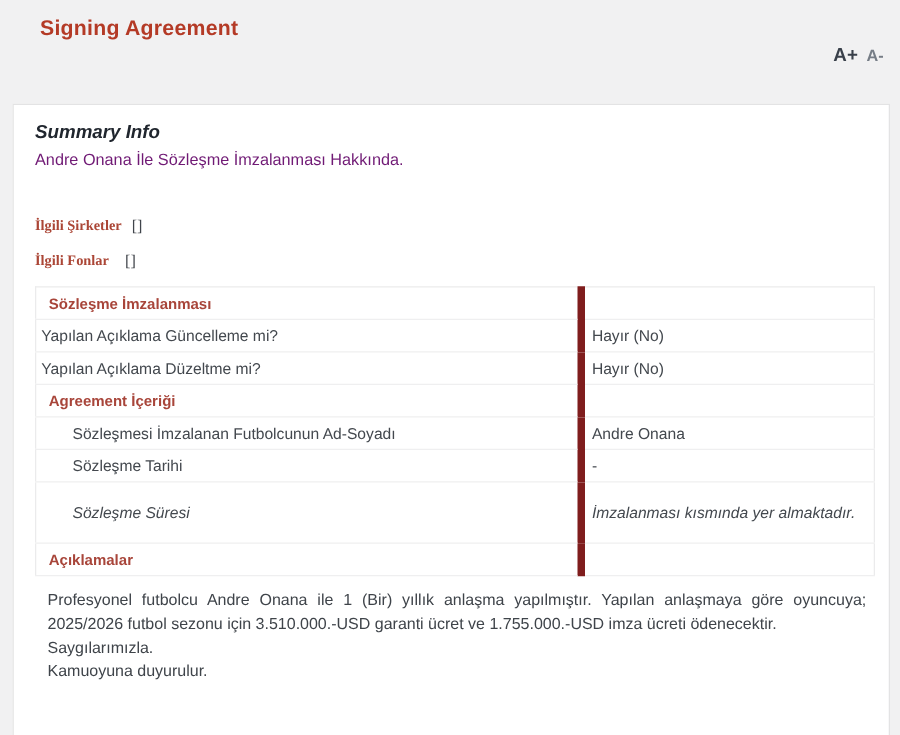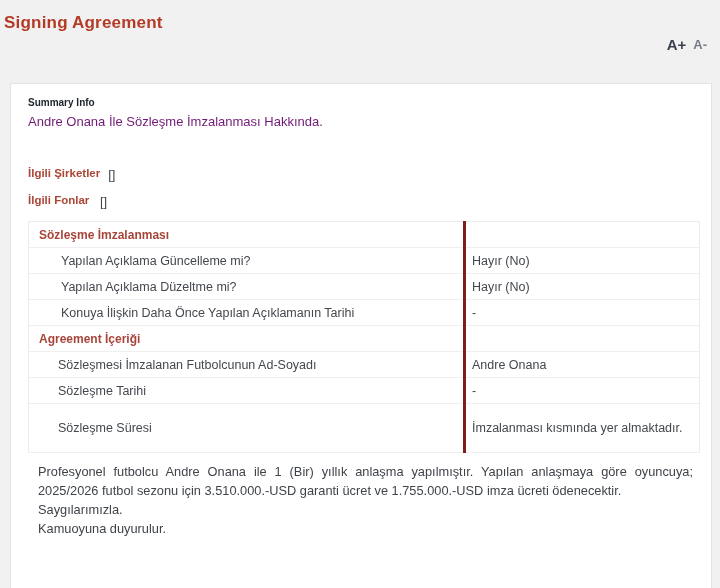--- a/index.html
+++ b/index.html
@@ -6,59 +6,59 @@
   html,body { width:720px; height:588px; }
   body {
     font-family:"Liberation Sans", sans-serif;
     background:#f1f1f2;
     color:#3f444a;
     overflow:hidden;
   }
   .viewport { position:relative; width:720px; height:588px; overflow:hidden; }
 
   .page-title {
-    position:absolute; left:4px; top:13px;
+    position:absolute; left:32px; top:13px;
     font-size:17px; font-weight:bold; color:#b43a26;
     letter-spacing:.2px;
   }
   .font-controls {
     position:absolute; right:13px; top:36px;
     display:flex; align-items:center; gap:7px;
   }
   .font-inc { font-size:15px; font-weight:bold; color:#39404a; cursor:pointer; }
   .font-dec { font-size:13px; font-weight:bold; color:#767d86; cursor:pointer; }
 
   .card {
     position:absolute; left:10px; top:83px; width:702px; height:540px;
     background:#ffffff; border:1px solid #e3e3e4;
     padding:13px 17px 0 17px;
   }
 
-  .summary-heading { font-size:10px; font-weight:bold; color:#20262e; margin-bottom:6px; }
+  .summary-heading { font-size:15px; font-weight:bold; color:#20262e; margin-bottom:6px;font-style:italic; }
   .summary-subtitle { font-size:13px; color:#701a75; }
 
   .related-block { margin-top:38px; }
-  .related-row { display:flex; align-items:flex-start; margin-bottom:12px; }
+  .related-row { display:flex; align-items:center; margin-bottom:12px;font-family:Liberation Serif, serif; }
   .related-label {
     display:inline-block; min-width:64px; margin-right:8px;
     font-size:11.5px; font-weight:bold; color:#ab4636; white-space:nowrap;
   }
   .related-value { font-size:13px; color:#40454b; }
 
   table.kv { width:672px; margin-top:9px; border-collapse:collapse; border:1px solid #ebebec; }
   table.kv td {
     border-bottom:1px solid #efeff0;
     font-size:12.5px; color:#43484e;
     height:26px; vertical-align:middle;
   }
-  td.kv-label { width:436px; padding-left:32px; }
-  td.kv-value { border-left:3px solid #7f1d1d; padding-left:6px; color:#4c5157; }
+  td.kv-label { width:436px; padding-left:4px; }
+  td.kv-value { border-left:6px solid #7f1d1d; padding-left:6px; color:#4c5157; }
   tr.section td.kv-label { padding-left:10px; font-weight:bold; color:#a8453a; font-size:12px; }
   tr.lvl2 td.kv-label { padding-left:29px;margin-left:44px; }
-  tr.tall td { height:49px; }
+  tr.tall td { height:49px;font-style:italic; }
 
   .disclosure {
     margin:9px 0 0 10px; width:655px;
     font-size:12.8px; line-height:19px; color:#3f444a;
   }
   .disclosure .para { text-align:justify; }
 </style>
 </head>
 <body>
 
@@ -94,40 +94,40 @@
             <td class="kv-value"></td>
           </tr>
           <tr class="lvl1">
             <td class="kv-label">Yapılan Açıklama Güncelleme mi?</td>
             <td class="kv-value">Hayır (No)</td>
           </tr>
           <tr class="lvl1">
             <td class="kv-label">Yapılan Açıklama Düzeltme mi?</td>
             <td class="kv-value">Hayır (No)</td>
           </tr>
-          <tr class="lvl1">
-            <td class="kv-label">Konuya İlişkin Daha Önce Yapılan Açıklamanın Tarihi</td>
-            <td class="kv-value">-</td>
-          </tr>
           <tr class="section">
             <td class="kv-label">Agreement İçeriği</td>
             <td class="kv-value"></td>
           </tr>
           <tr class="lvl2">
             <td class="kv-label">Sözleşmesi İmzalanan Futbolcunun Ad-Soyadı</td>
             <td class="kv-value">Andre Onana</td>
           </tr>
           <tr class="lvl2">
             <td class="kv-label">Sözleşme Tarihi</td>
             <td class="kv-value">-</td>
           </tr>
           <tr class="lvl2 tall">
             <td class="kv-label">Sözleşme Süresi</td>
             <td class="kv-value">İmzalanması kısmında yer almaktadır.</td>
           </tr>
+          <tr class="section">
+            <td class="kv-label">Açıklamalar</td>
+            <td class="kv-value"></td>
+          </tr>
         </tbody>
     </table>
 
     <div class="disclosure">
       <div class="para">Profesyonel futbolcu Andre Onana ile 1 (Bir) yıllık anlaşma yapılmıştır. Yapılan anlaşmaya göre oyuncuya; 2025/2026 futbol sezonu için 3.510.000.-USD garanti ücret ve 1.755.000.-USD imza ücreti ödenecektir.</div>
       <div>Saygılarımızla.</div>
       <div>Kamuoyuna duyurulur.</div>
     </div>
 
   </div>

